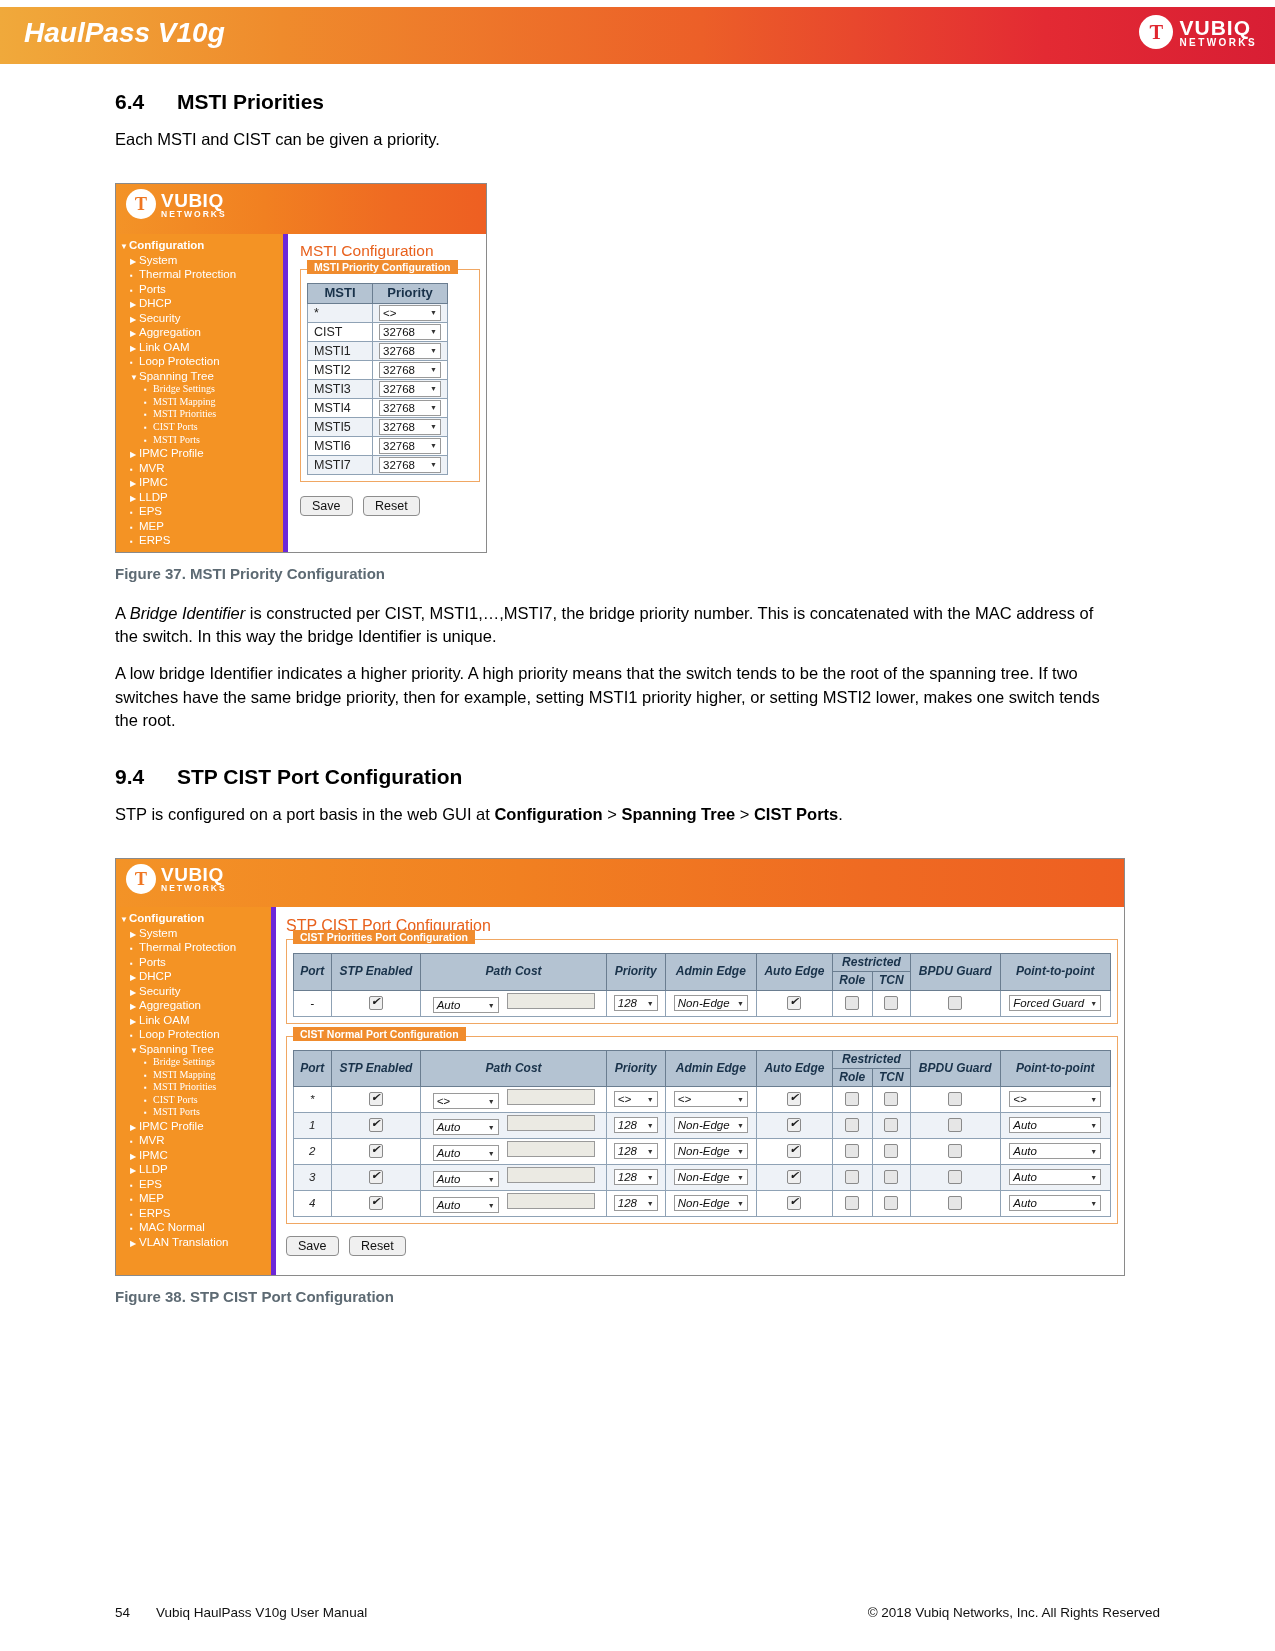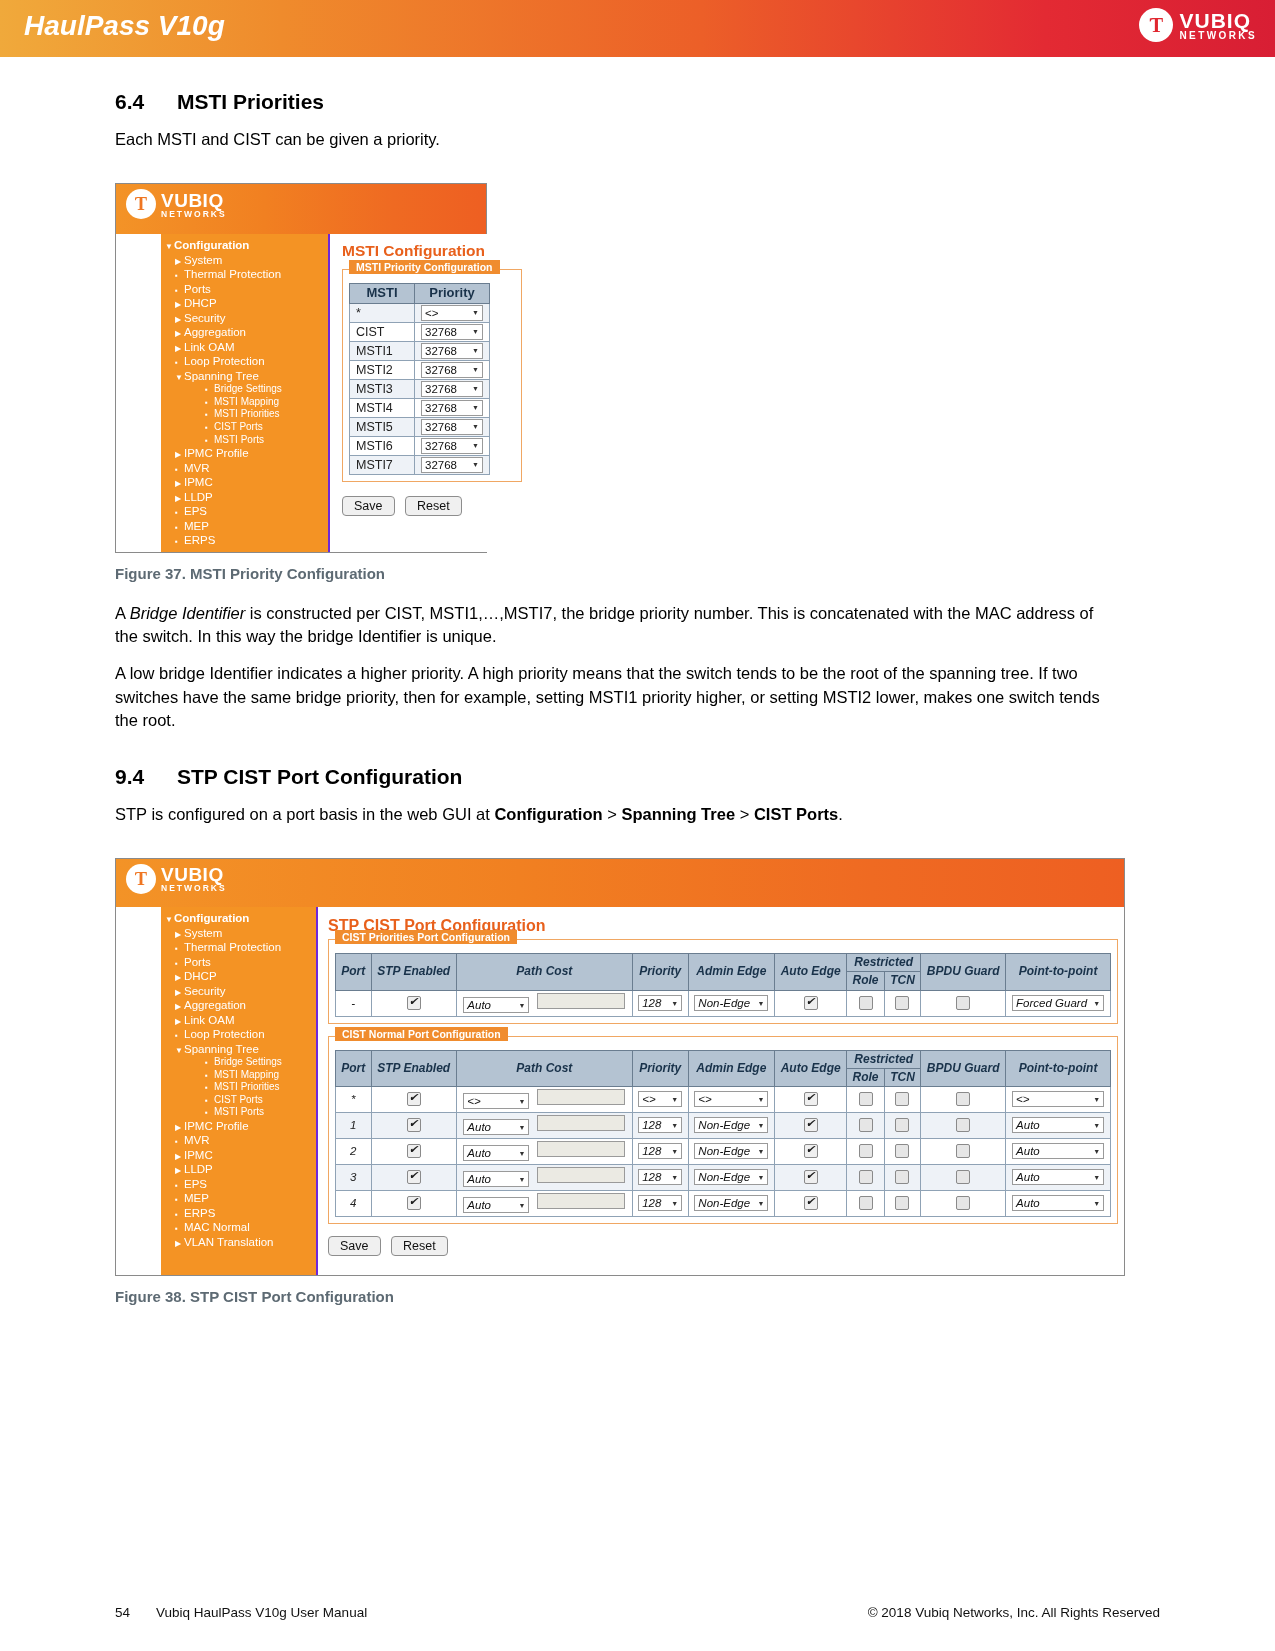--- a/index.html
+++ b/index.html
@@ -7,21 +7,21 @@
     width:1275px; height:1651px;
     background:#ffffff;
     font-family:"Liberation Sans", sans-serif;
     color:#000;
     position:relative;
     overflow:hidden;
   }
 
   
   .page-banner{
-    position:absolute; left:0; top:0; width:1275px; height:57px;
+    position:absolute; left:0; top:7px; width:1275px; height:57px;
     background:linear-gradient(to right,#f0a93b 0%,#ef8b2c 22%,#ec5f28 55%,#e32a33 82%,#d81e34 100%);
   }
   .banner-title{
     position:absolute; left:24px; top:10px;
     font-size:28px; font-weight:bold; font-style:italic;
     color:#ffffff; letter-spacing:0px;
     font-family:"Liberation Sans", sans-serif;
   }
   .banner-logo{
     position:absolute; right:18px; top:8px;
@@ -78,34 +78,34 @@
   .shot .vlogo .wm{ line-height:1; color:#fff; }
   .shot .vlogo .wm .a{ display:block; font-size:19px; font-weight:bold; letter-spacing:0.5px;}
   .shot .vlogo .wm .b{ display:block; font-size:8.5px; font-weight:bold; letter-spacing:2px; text-align:right;}
   .shot-top-title{
     position:absolute; right:16px; top:13px;
     color:#fff; font-size:19px; font-weight:bold;
   }
   .shot-body{ display:flex; align-items:stretch; }
   .nav{
     background:#f49324; width:170px; padding:4px 0 4px 0;
-    border-right:2px solid #6d28d9; flex:0 0 auto;margin-left:45px;
+    border-right:5px solid #6d28d9; flex:0 0 auto;
   }
   .nav .ni{
     color:#fff; font-size:11.5px; line-height:1.26;
     padding:0 0 0 4px; white-space:nowrap;
   }
   .nav .ni.l0{ font-weight:bold; padding-left:4px; }
   .nav .ni.l1{ padding-left:14px; }
-  .nav .ni.l2{ padding-left:44px; font-size:10px; }
+  .nav .ni.l2{ padding-left:28px; font-size:10px;font-family:Liberation Serif, serif; }
   .nav .tri{ font-size:8px; display:inline-block; width:9px; }
   .nav .sq{ font-size:8px; display:inline-block; width:9px; }
   .content{ flex:1 1 auto; padding:10px 6px 6px 10px; background:#fff; position:relative;}
   .page-title{
-    color:#e8601c; font-size:16px; font-weight:bold; margin:0 0 4px 0;
+    color:#e8601c; font-size:16px; font-weight:normal; margin:0 0 4px 0;
   }
 
   
   .fs{
     border:1px solid #f0a763; border-top:none;
     margin:0 0 12px 0; padding:8px 6px 6px 6px; position:relative;
   }
   .fs:before{
     content:""; position:absolute; left:0; right:0; top:0;
     border-top:1px solid #f0a763;

